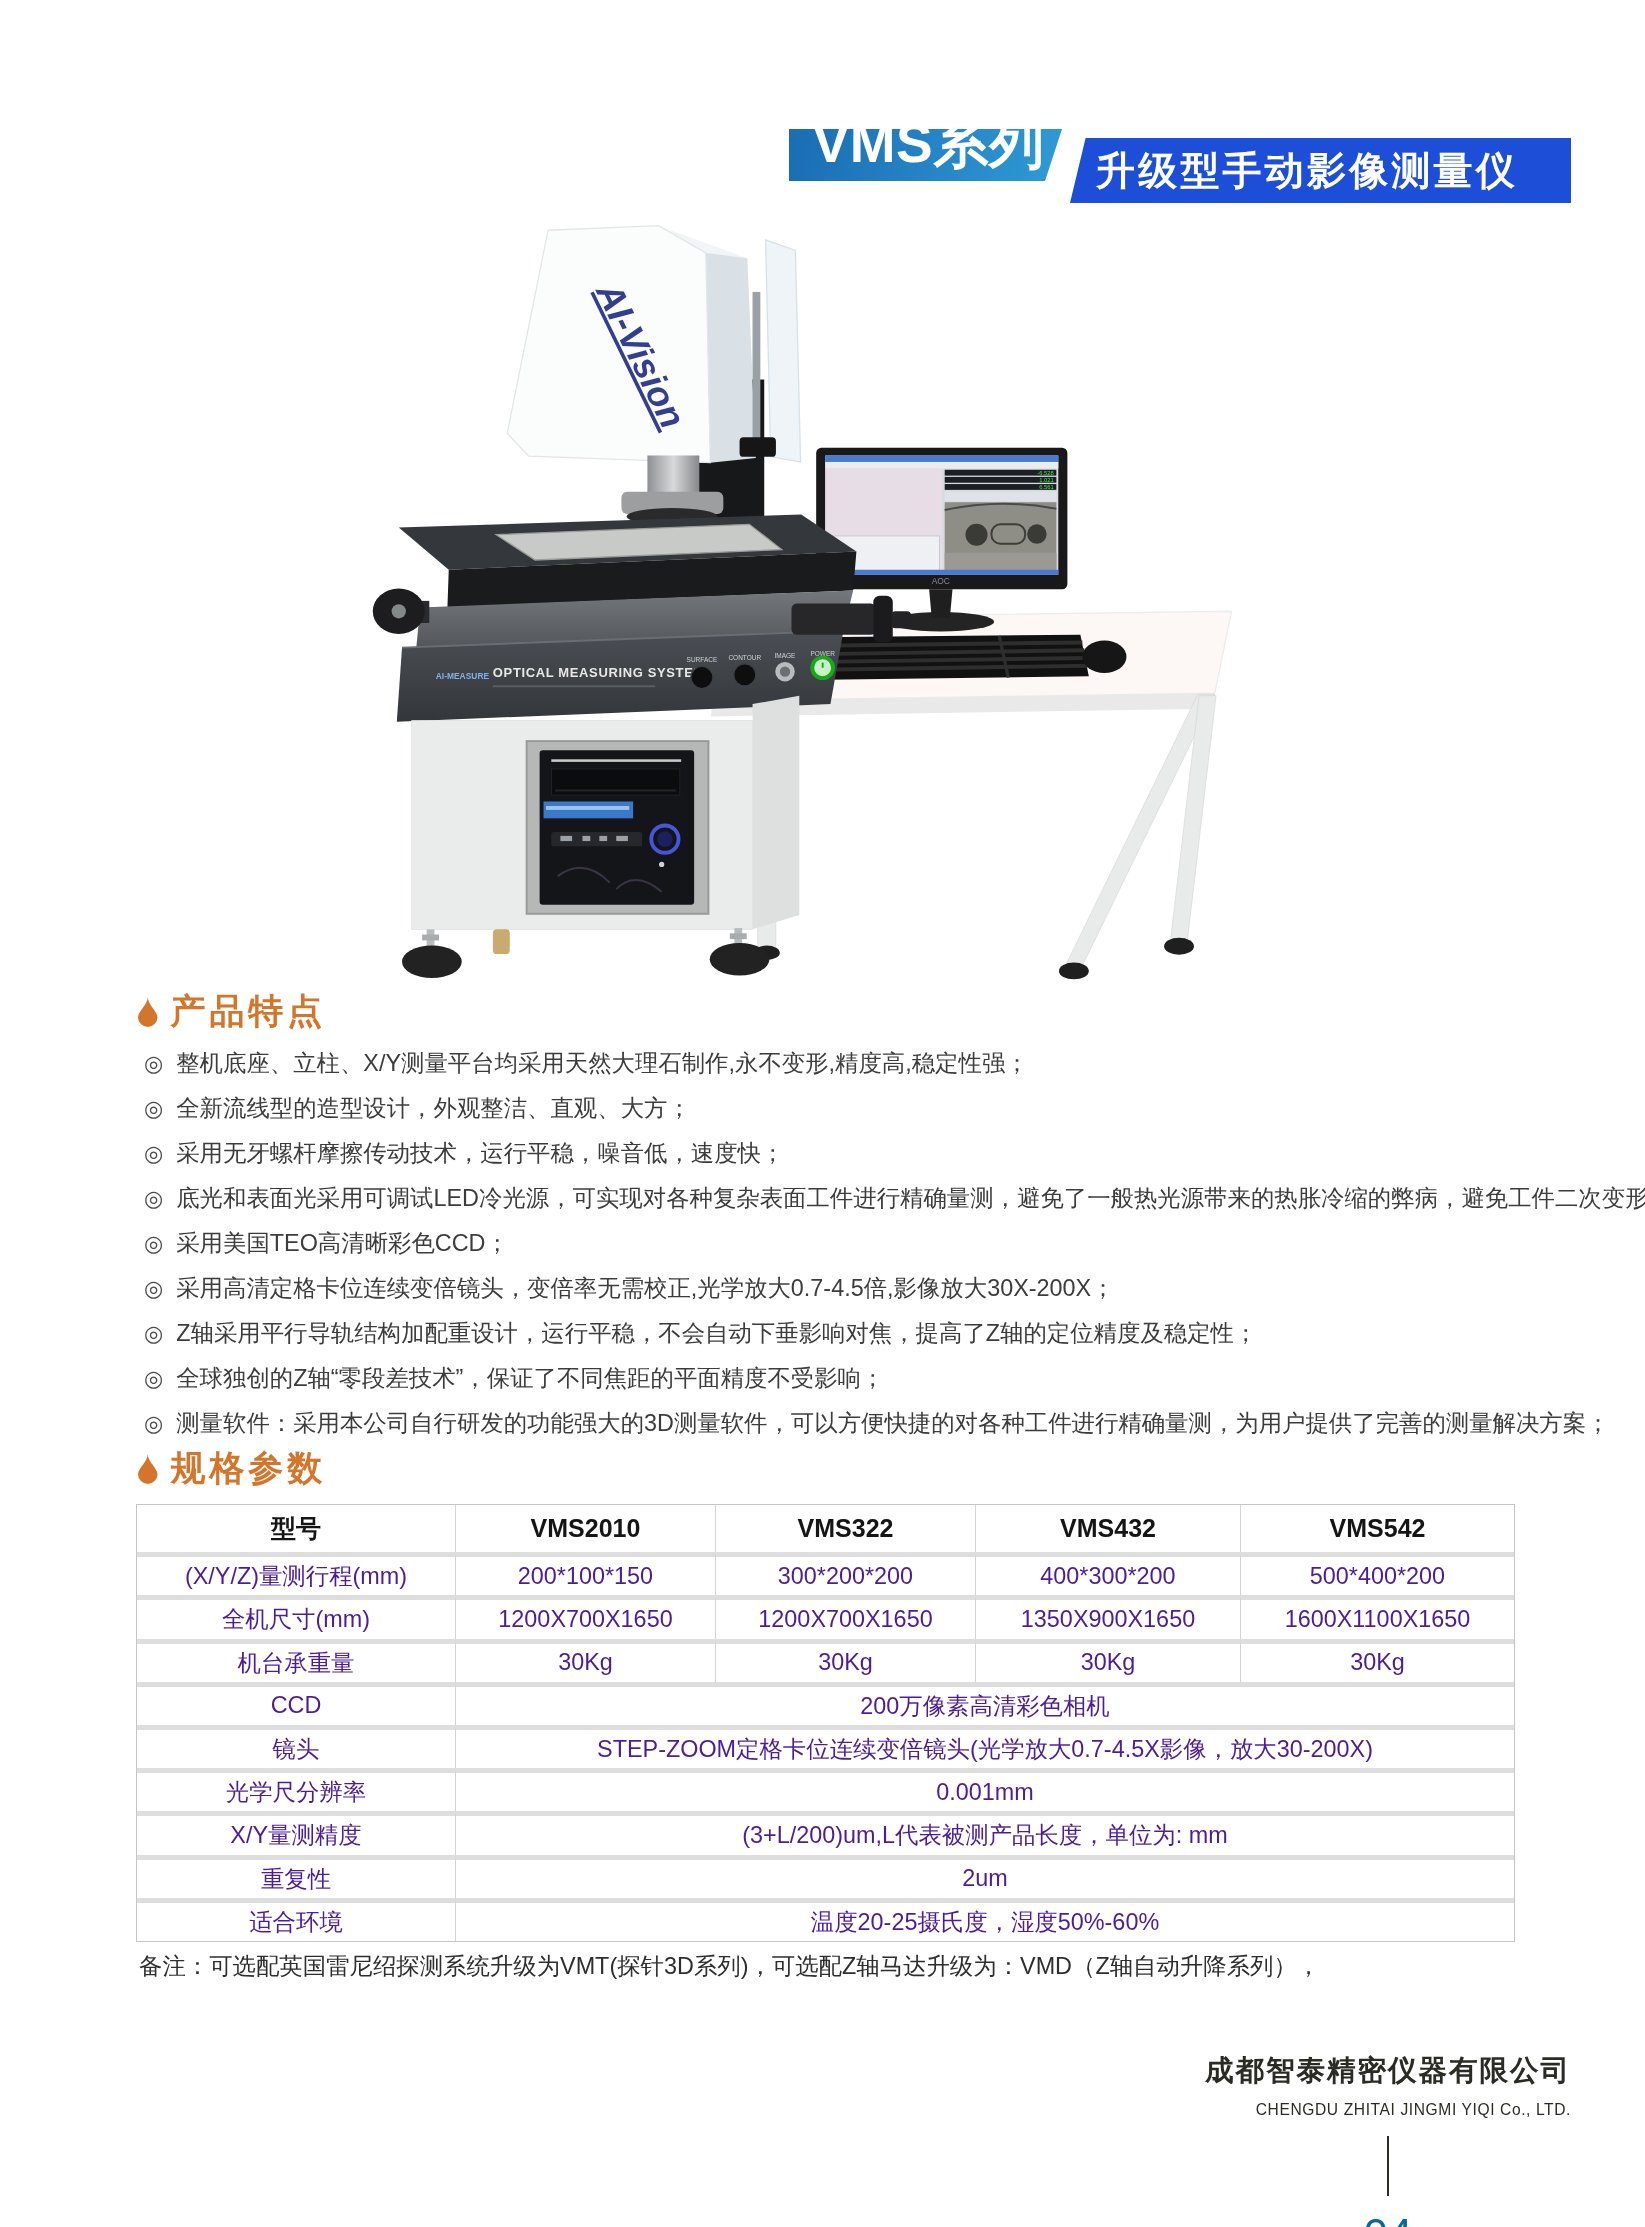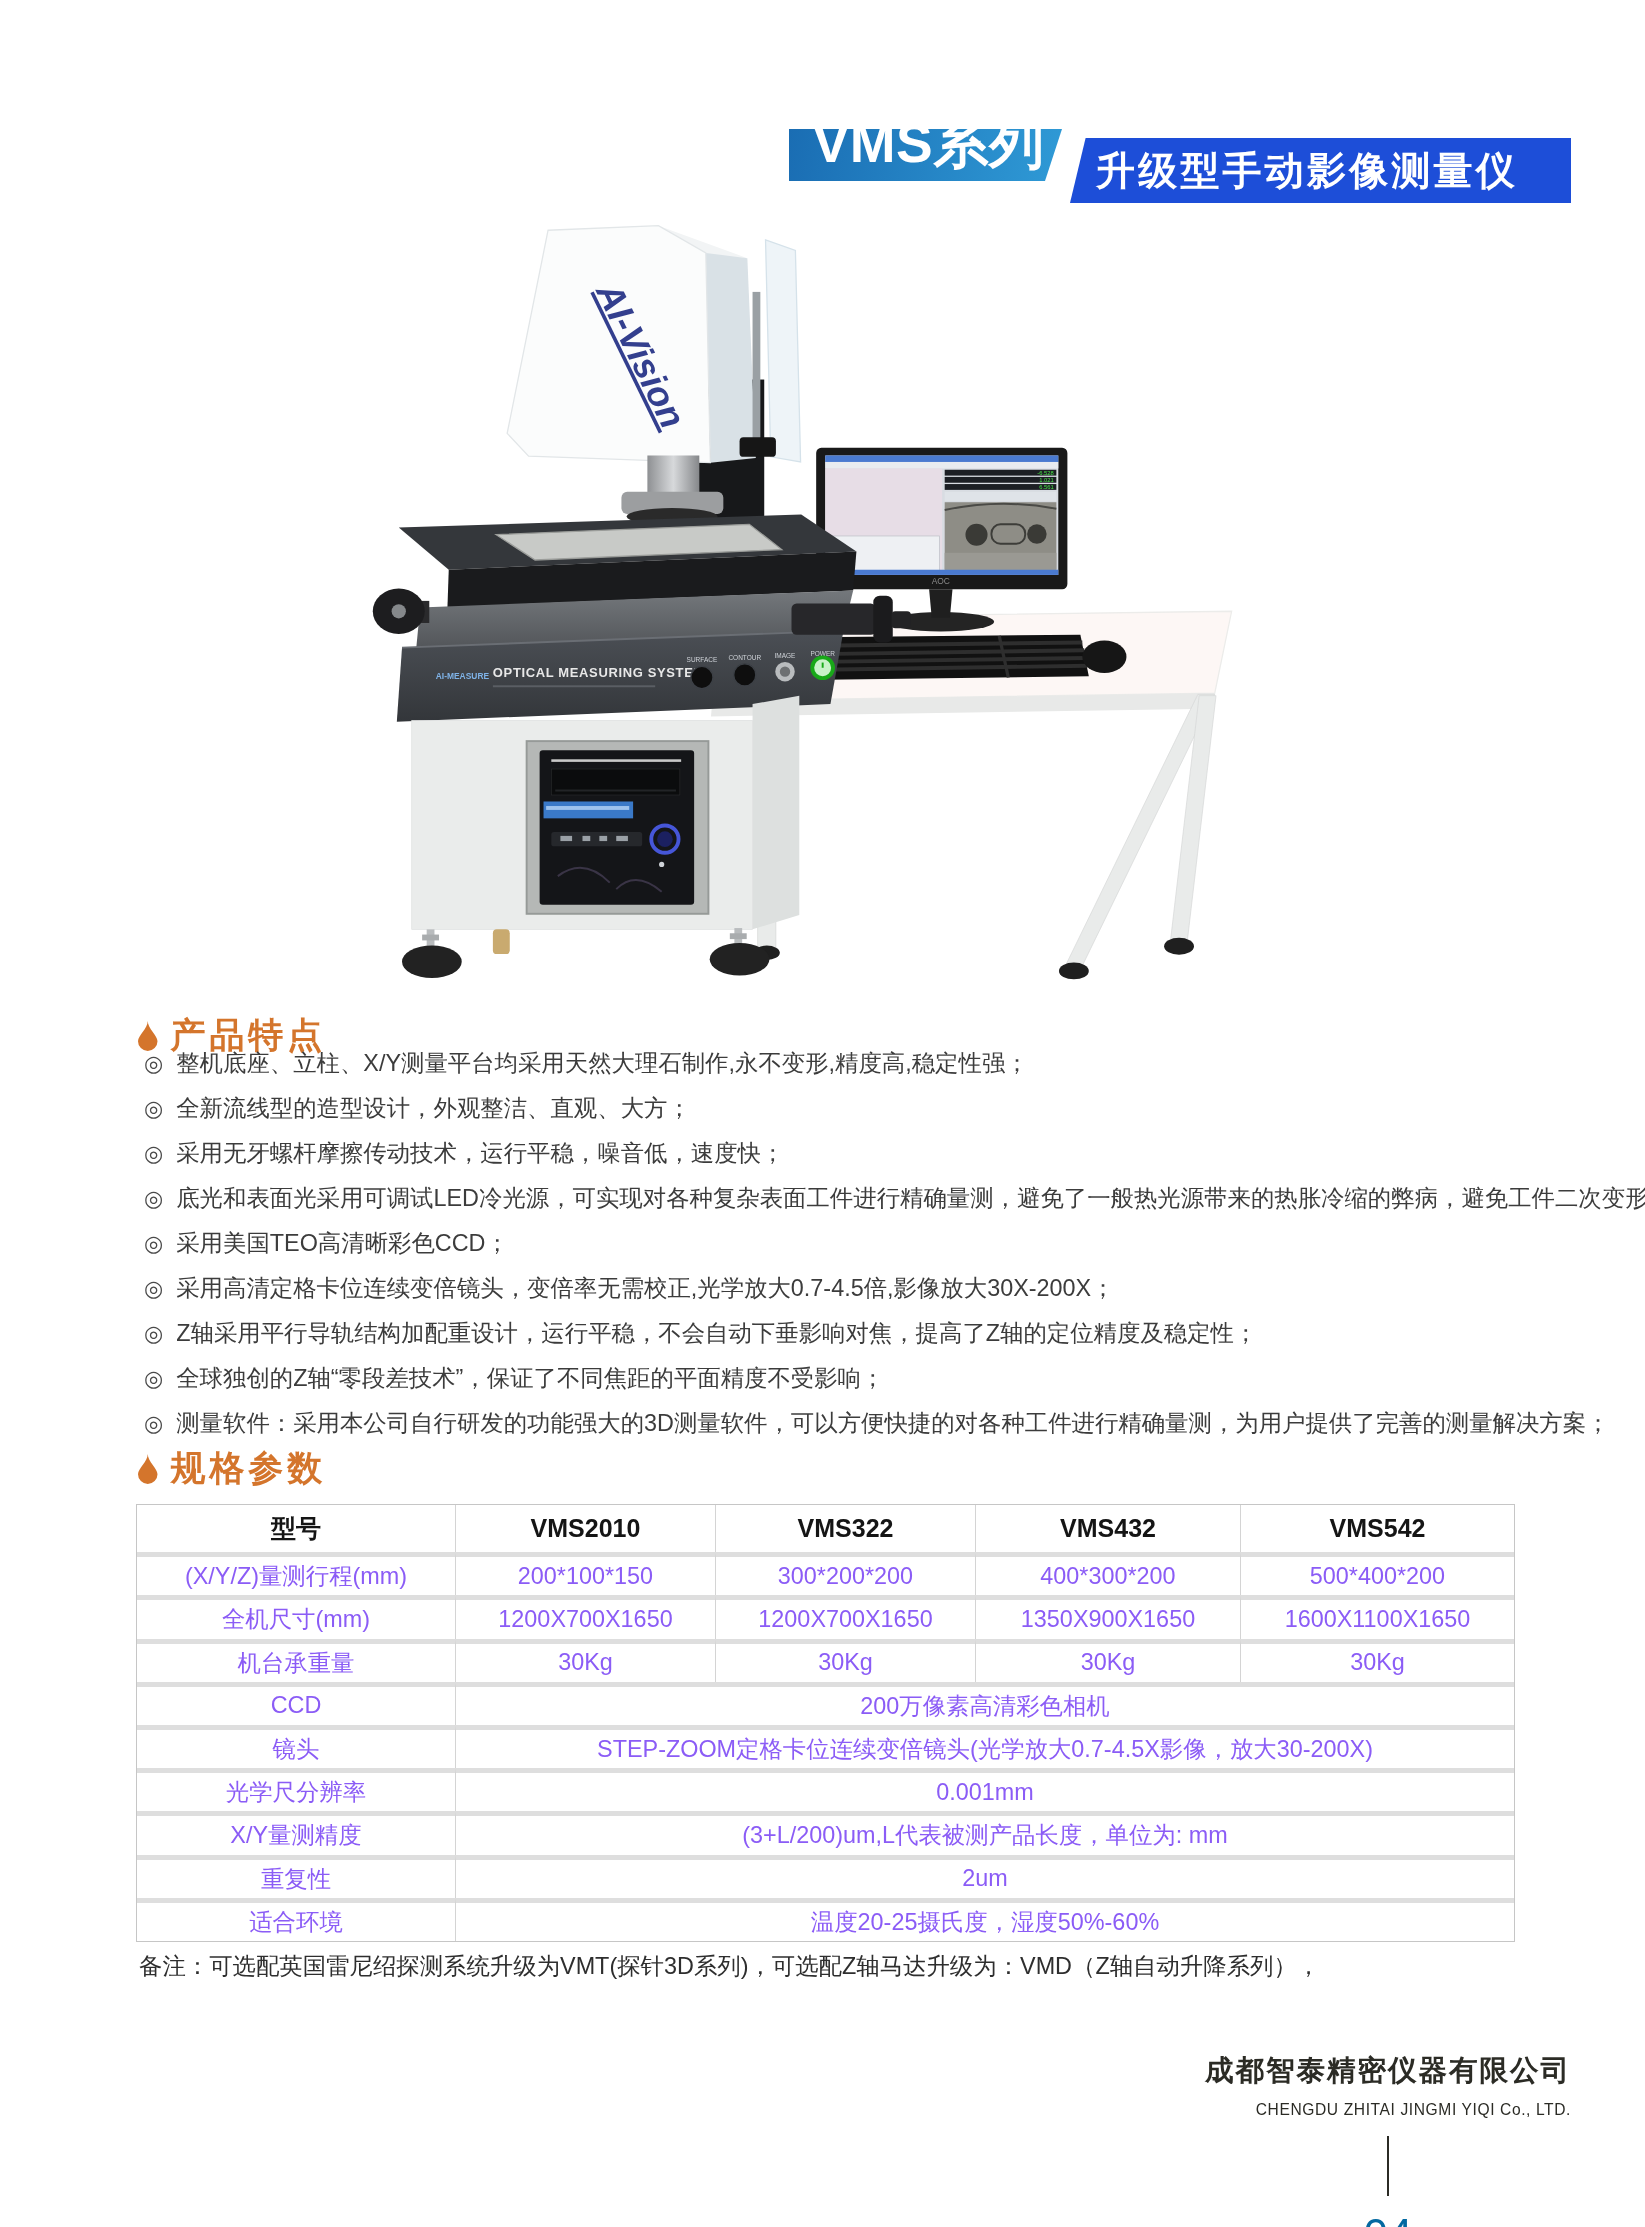--- a/index.html
+++ b/index.html
@@ -24,21 +24,21 @@
 
   
   .features{position:absolute;left:144px;top:1041px;width:1493px;list-style:none;margin:0;padding:0;}
   .features li{display:flex;gap:13px;line-height:45px;font-size:23.4px;color:#3c3c3c;white-space:nowrap;}
   .features .mk{color:#4a4a4a;font-size:22px;}
 
   
   table.spec{position:absolute;left:136px;top:1504px;border-collapse:separate;border-spacing:0;
     border:1.9px solid #c6c6c6;}
   table.spec td{background:#fff;border-right:1.3px solid #d4d4d4;text-align:center;
-    font-size:23.4px;color:#8b5cf6;height:33px;padding:2.6px 5.2px;white-space:nowrap;}
+    font-size:23.4px;color:#4c1d95;height:33px;padding:2.6px 5.2px;white-space:nowrap;}
   table.spec td:last-child{border-right:none;}
   table.spec tr.h td{font-size:25px;font-weight:bold;color:#151515;height:42px;}
   table.spec tr.b td{border-top:5.8px solid #dedede;}
 
   .notes{position:absolute;left:139px;top:1946px;font-size:23.4px;color:#2e2e2e;line-height:40px;}
   .notes .n2{padding-left:77px;}
 
   
   .footer{position:absolute;top:2051px;right:75px;display:flex;align-items:center;gap:17px;flex-direction:column;}
   .footer .co{display:flex;flex-direction:column;align-items:flex-end;}
@@ -213,21 +213,21 @@
       <ellipse cx="620" cy="1148" rx="46" ry="25" fill="#222222"></ellipse>
     </g>
 
     <g>
       <rect x="700" y="600" width="130" height="48" rx="8" fill="#27272a"></rect>
       <rect x="826" y="588" width="30" height="72" rx="10" fill="#1b1b1d"></rect>
       <rect x="854" y="612" width="30" height="26" rx="6" fill="#232325"></rect>
     </g>
   </svg>
 
-  <div class="sec-head" style="left:138px;top:1012px;">
+  <div class="sec-head" style="left:138px;top:988px;">
     <svg class="drop" viewBox="0 0 30 46">
       <path d="M15 0 C15 12 30 22 30 31 a15 15 0 1 1 -30 0 C0 22 15 12 15 0 Z" fill="#d4752c"></path>
     </svg>
     <h2>产品特点</h2>
   </div>
   <ul class="features">
     <li>
         <span class="mk">◎</span>
         <span>整机底座、立柱、X/Y测量平台均采用天然大理石制作,永不变形,精度高,稳定性强；</span>
       </li>

